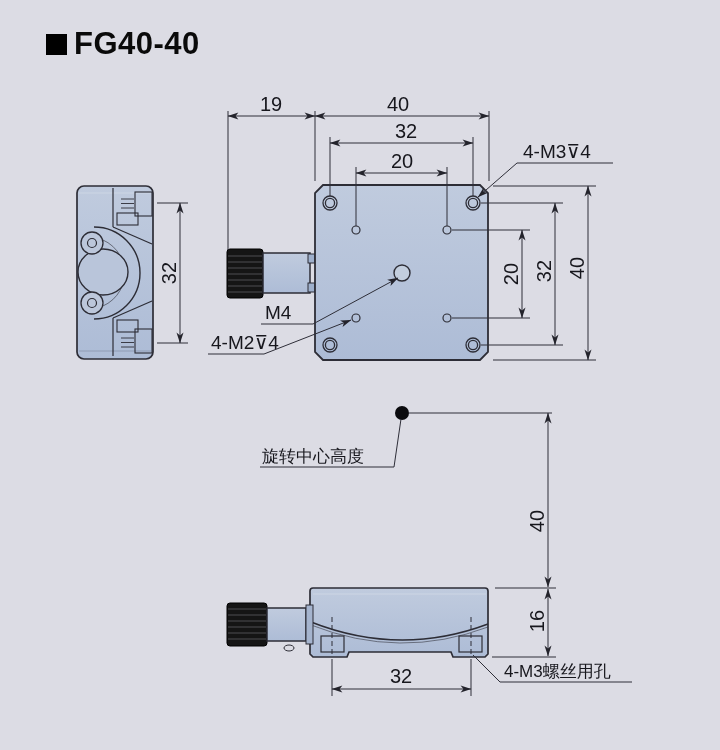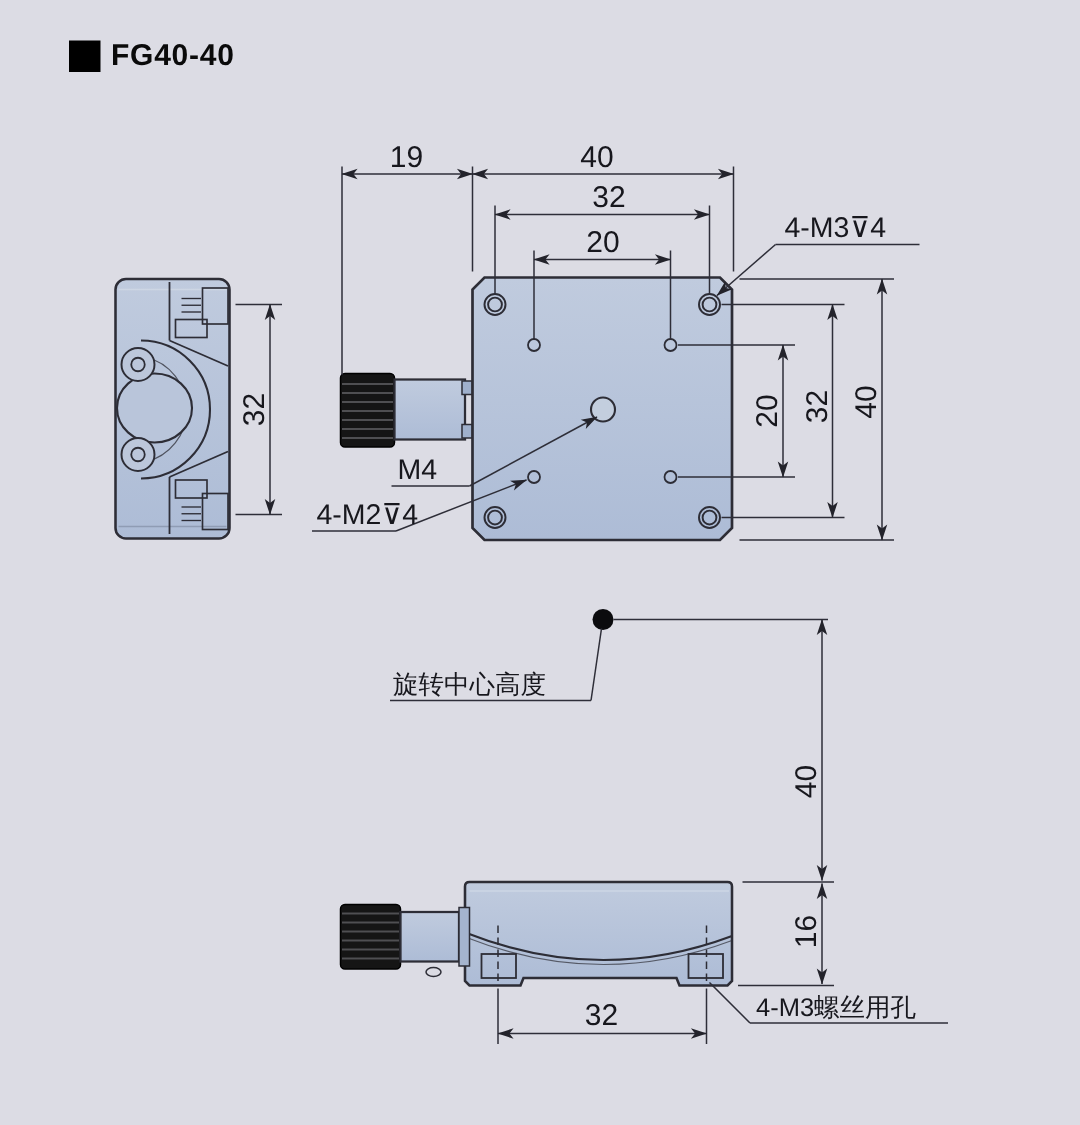--- a/index.html
+++ b/index.html
@@ -1,20 +1,20 @@
 <!DOCTYPE html>
 <html><head>
 <meta charset="utf-8">
 <style>
   html,body{margin:0;padding:0;}
   body{background:#dcdce4;font-family:"Liberation Sans",sans-serif;}
   .stage{position:relative;width:720px;height:750px;background:#dcdce4;overflow:hidden;}
   .title-row{position:absolute;left:46px;top:26px;display:flex;align-items:center;gap:7px;}
   .title-bullet{display:inline-block;width:21px;height:21px;background:#000;}
-  .title-text{font-size:20px;font-weight:bold;color:#0a0a0a;letter-spacing:0.5px;}
+  .title-text{font-size:31px;font-weight:bold;color:#0a0a0a;letter-spacing:0.5px;}
   svg{position:absolute;left:0;top:0;}
   svg text{font-family:"Liberation Sans",sans-serif;fill:#17171d;}
   .dimtxt{font-size:20px;}
   .lbltxt{font-size:19px;}
   .cjktxt{font-size:17px;}
 </style>
 </head>
 <body>
 
 <div class="stage">

